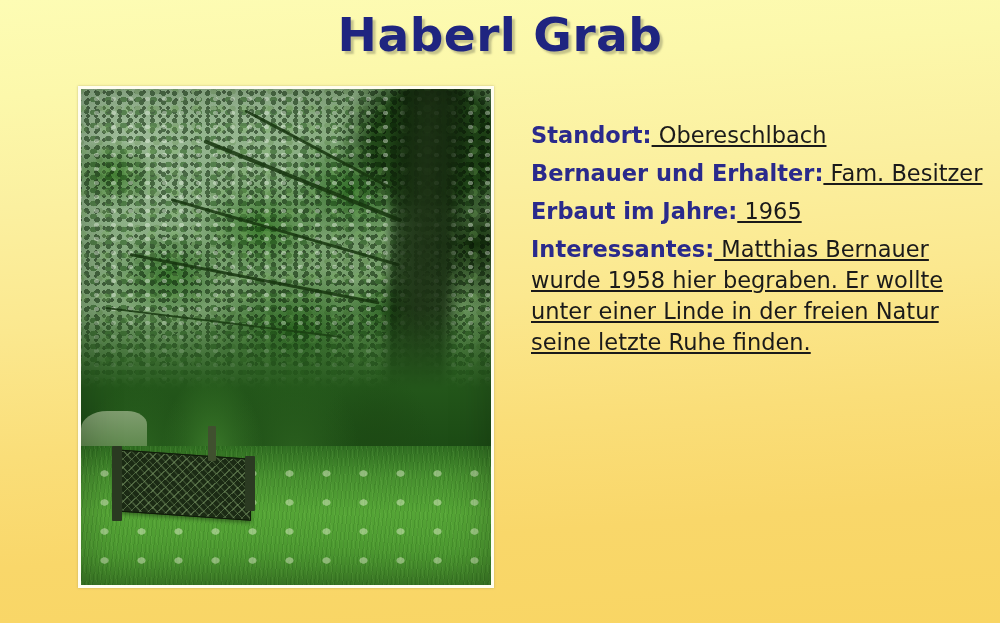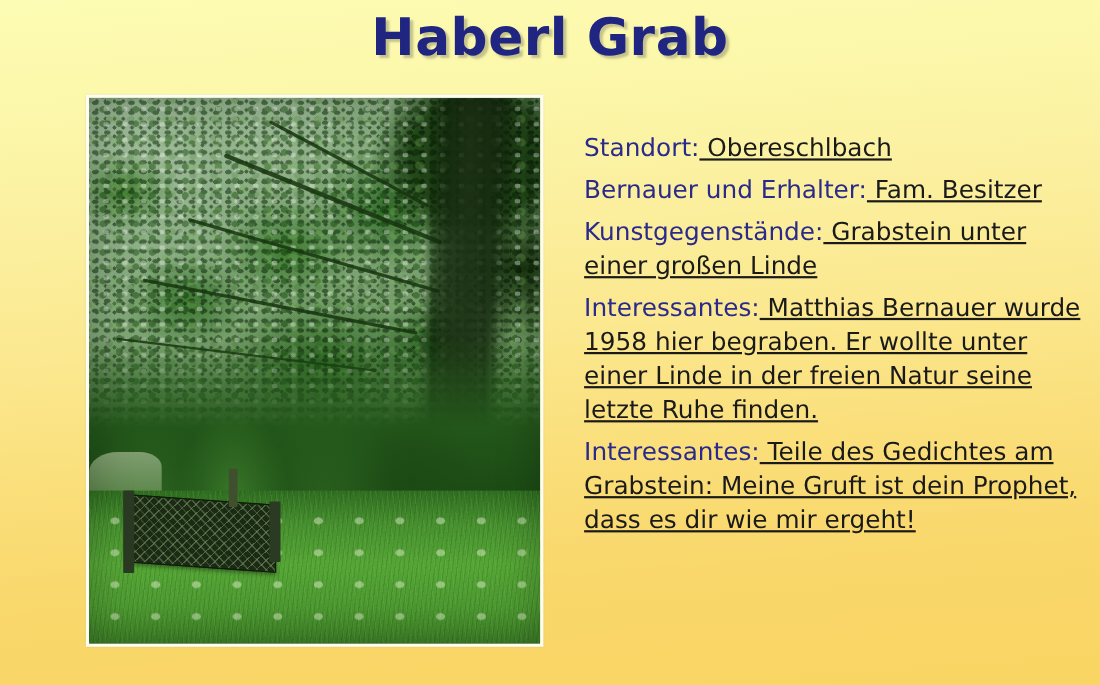--- a/index.html
+++ b/index.html
@@ -235,21 +235,21 @@
     width: 462px;
     font-size: 22.5px;
     line-height: 31px;
     color: #1a1a1a;
   }
   .info-row {
     margin-bottom: 7px;
   }
   .info-row:last-child { margin-bottom: 0; }
   .lbl {
-    font-weight: normal;
+    font-weight: bold;
     color: #2a2a8c;
   }
   .val { color: #1a1a1a; text-decoration: underline; }
 </style>
 </head>
 <body>
 
 <div id="slide">
 
   <div id="title">Haberl Grab</div>
@@ -284,23 +284,20 @@
   </div>
 
   <div id="info">
     <div class="info-row">
       <span class="lbl">Standort:</span><span class="val"> Obereschlbach</span>
     </div>
     <div class="info-row">
       <span class="lbl">Bernauer und Erhalter:</span><span class="val"> Fam. Besitzer</span>
     </div>
     <div class="info-row">
-      <span class="lbl">Kunstgegenstände:</span><span class="val"> Grabstein unter einer großen Linde</span>
+      <span class="lbl">Erbaut im Jahre:</span><span class="val"> 1965</span>
     </div>
     <div class="info-row">
       <span class="lbl">Interessantes:</span><span class="val"> Matthias Bernauer wurde 1958 hier begraben. Er wollte unter einer Linde in der freien Natur seine letzte Ruhe finden.</span>
     </div>
-    <div class="info-row">
-      <span class="lbl">Interessantes:</span><span class="val">  Teile des Gedichtes am Grabstein: Meine Gruft ist dein Prophet, dass es dir wie mir ergeht!</span>
-    </div>
   </div>
 
 </div>
 
 </body></html>

